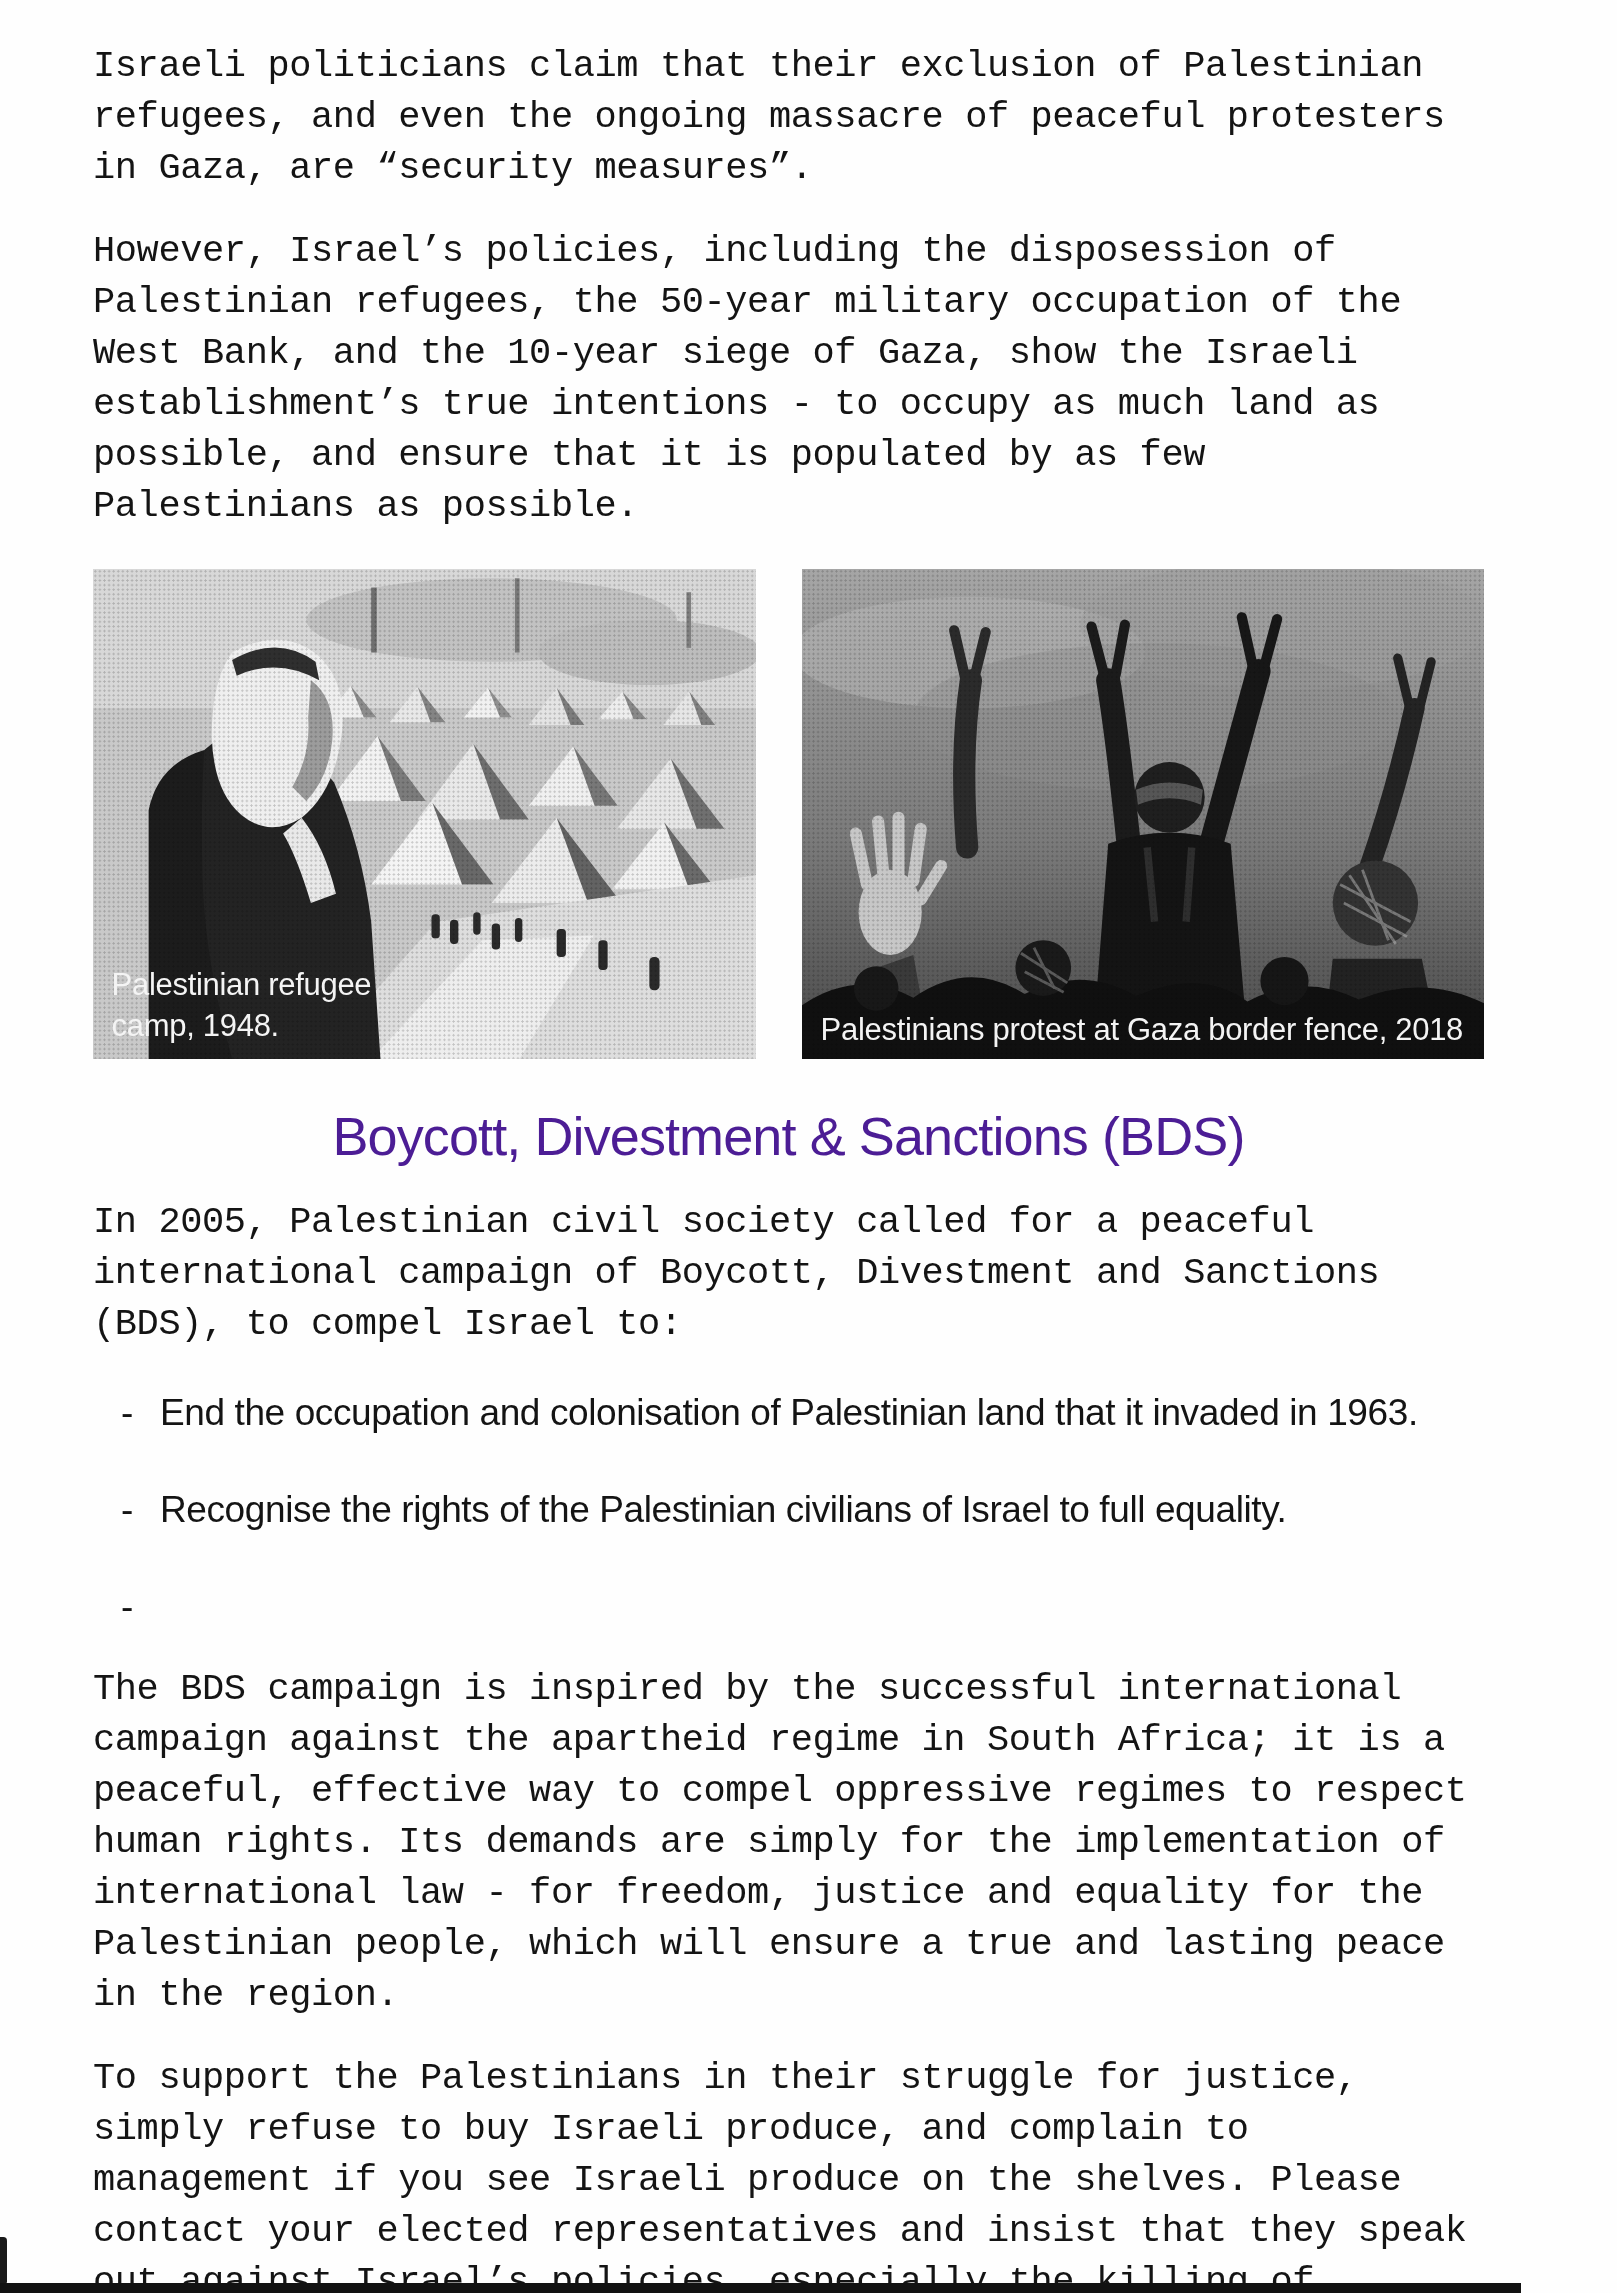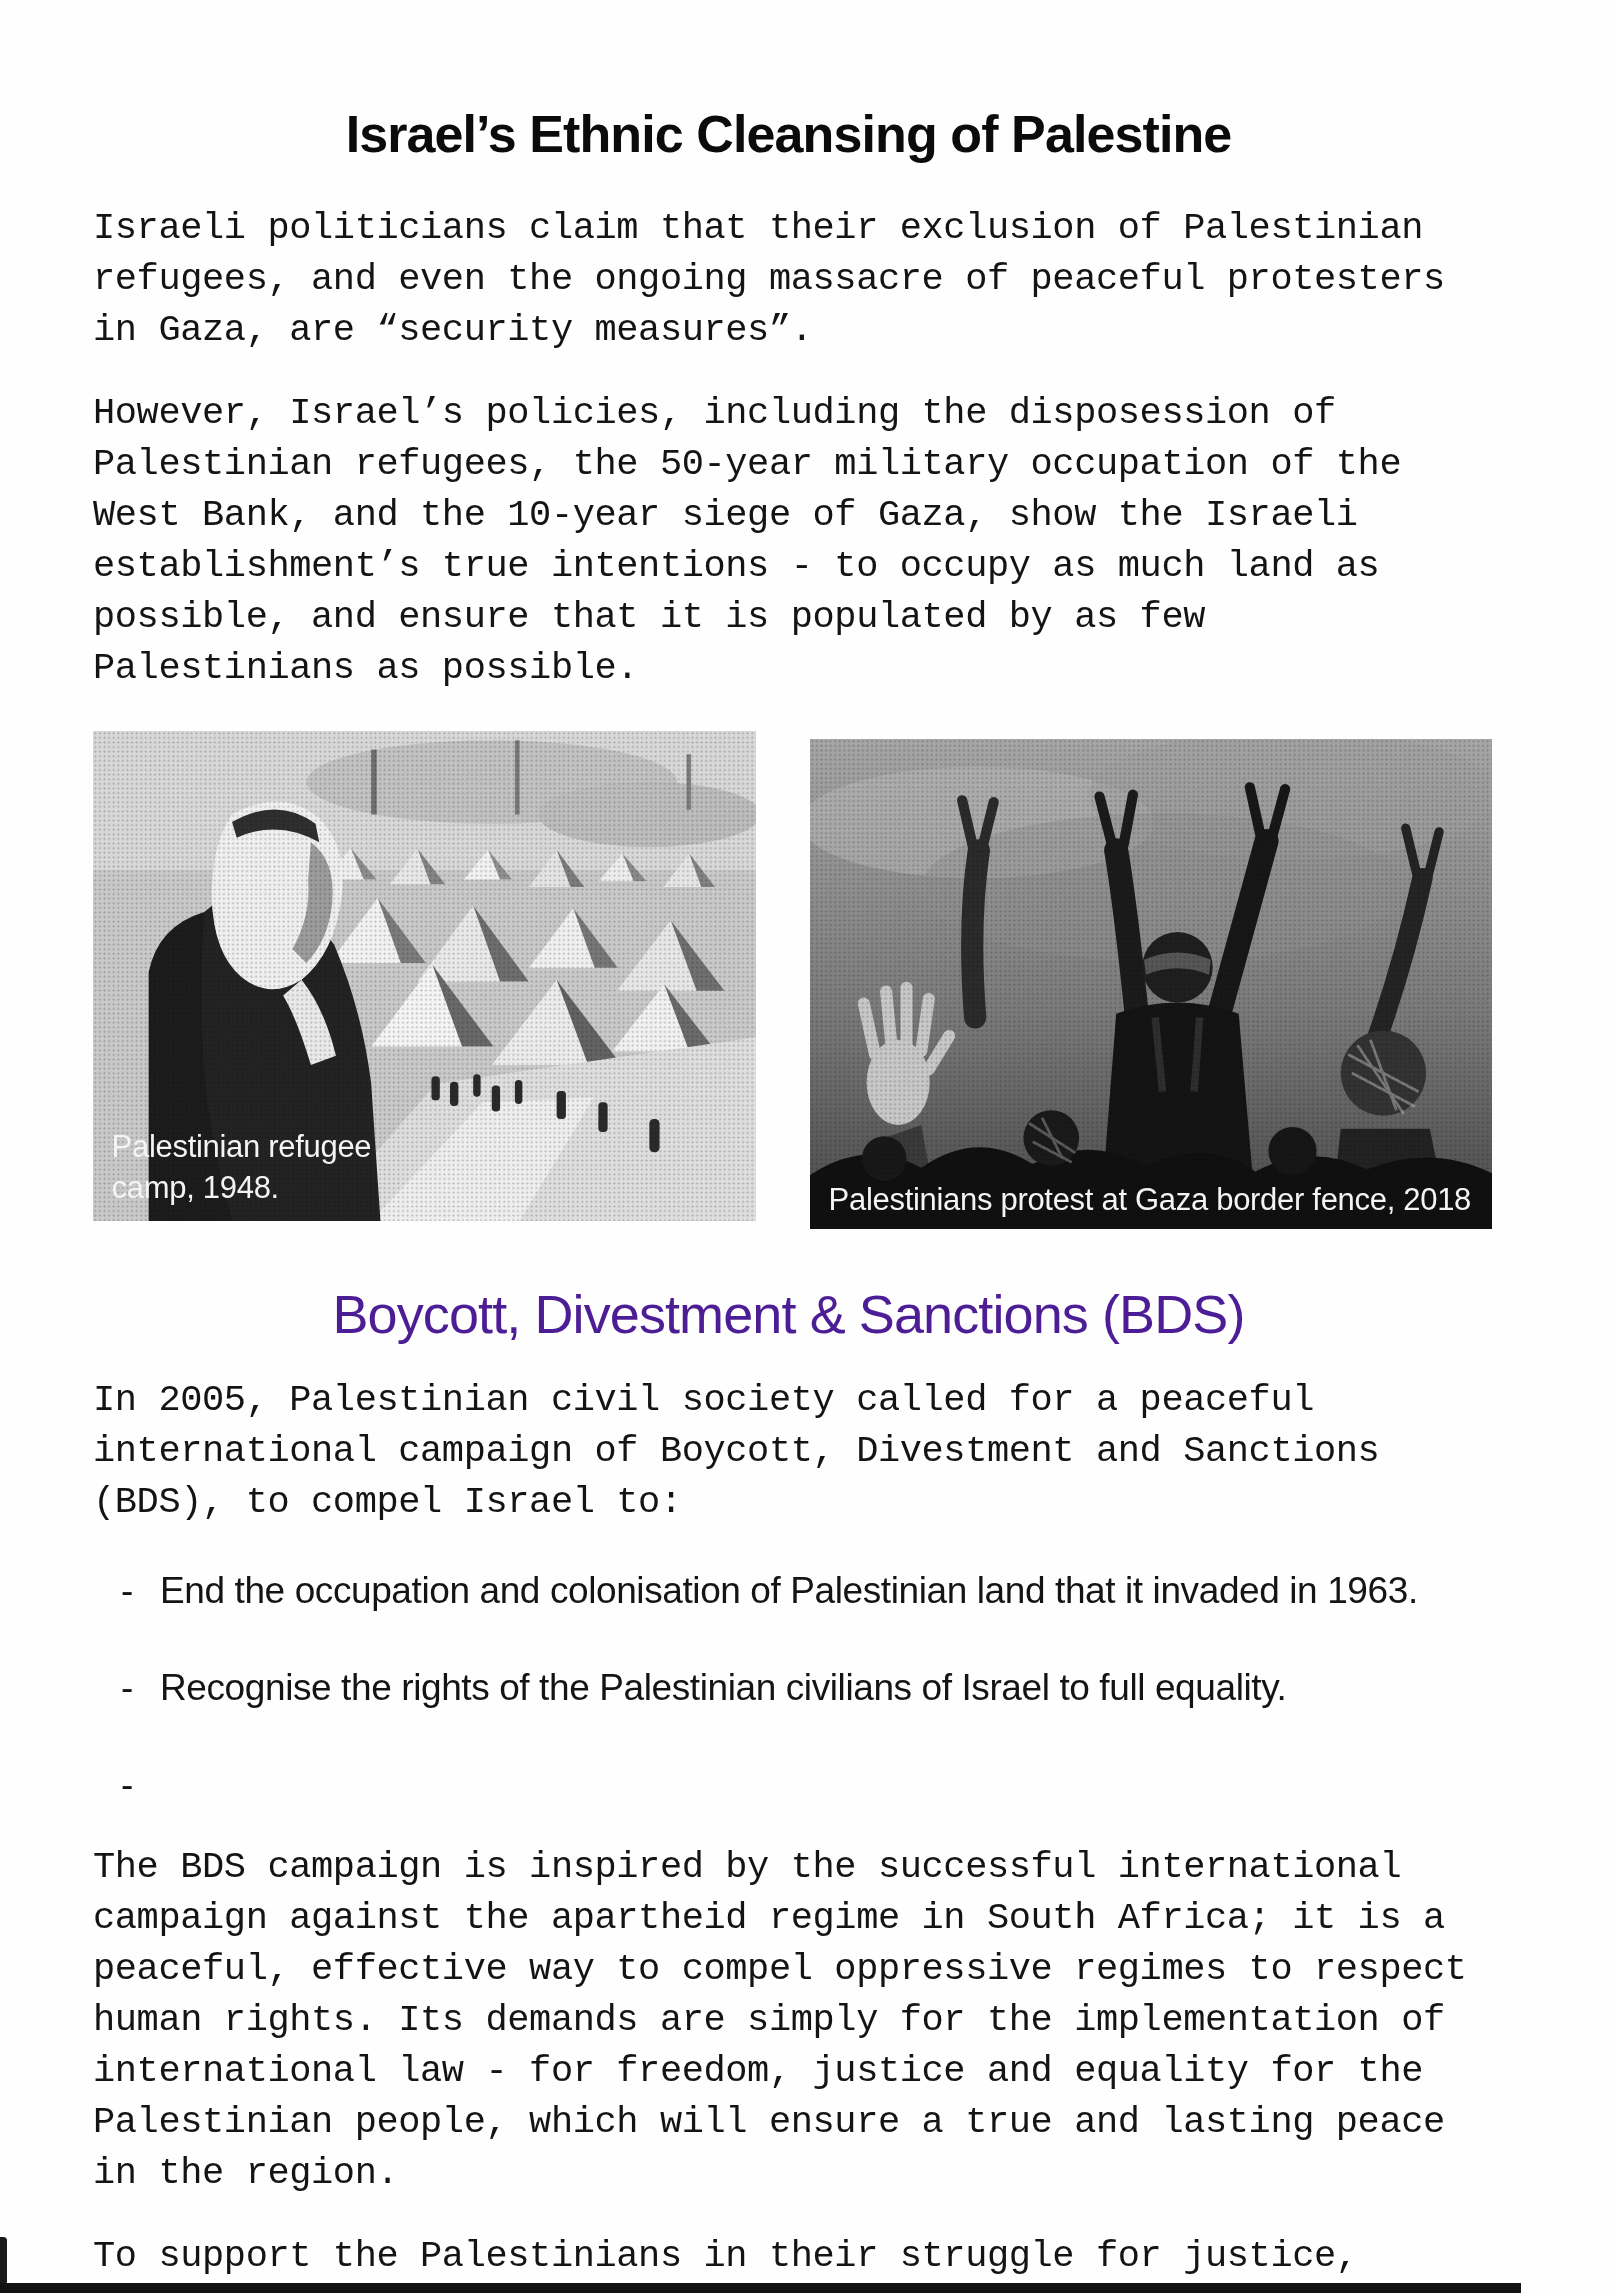--- a/index.html
+++ b/index.html
@@ -81,21 +81,20 @@
   .scan-blob-left{
     position:absolute;left:0;bottom:9.3px;width:6.5px;height:48px;background:#1a1a1a;border-radius:0 3.7px 3.7px 0;
   }
 </style>
 </head>
 <body>
 
 <div class="page">
   <div class="content">
 
-    <h1 class="doc-title">Israel’s Ethnic Cleansing of Palestine</h1>
 
     <p class="para first">Israeli politicians claim that their exclusion of Palestinian refugees, and even the ongoing massacre of peaceful protesters in Gaza, are “security measures”.</p>
 
     <p class="para">However, Israel’s policies, including the disposession of Palestinian refugees, the 50-year military occupation of the West Bank, and the 10-year siege of Gaza, show the Israeli establishment’s true intentions - to occupy as much land as possible, and ensure that it is populated by as few Palestinians as possible.</p>
 
     <div class="photos">
 
       <figure class="photo left" style="margin:0">
         <svg viewBox="0 0 715 528" preserveAspectRatio="none" aria-hidden="true">
           <rect x="0" y="0" width="715" height="528" fill="#c9c9c9"></rect>
@@ -158,21 +157,21 @@
           <path d="M235 120 Q262 140 258 185 Q254 225 230 250 L215 235 Q235 200 232 160 Z" fill="#9c9c9c"></path>
           <path d="M150 98 Q200 70 240 100 L244 120 Q200 95 155 115 Z" fill="#2f2f2f"></path>
           <path d="M225 268 Q250 300 262 350 L235 360 Q220 310 205 285 Z" fill="#e9e9e9"></path>
         </svg>
         <figcaption class="caption">
           <span class="cap-line">Palestinian refugee</span>
           <span class="cap-line">camp, 1948.</span>
         </figcaption>
       </figure>
 
-      <figure class="photo right" style="margin:8px">
+      <figure class="photo right" style="margin:0">
         <svg viewBox="0 0 735 528" preserveAspectRatio="none" aria-hidden="true">
           <defs>
             <linearGradient id="smoke" x1="0" y1="0" x2="0" y2="1">
               <stop offset="0" stop-color="#a6a6a6"></stop>
               <stop offset="0.55" stop-color="#7b7b7b"></stop>
               <stop offset="1" stop-color="#474747"></stop>
             </linearGradient>
           </defs>
           <rect x="0" y="0" width="735" height="528" fill="url(#smoke)"></rect>
           <ellipse cx="180" cy="90" rx="190" ry="60" fill="#b6b6b6" opacity="0.55"></ellipse>

